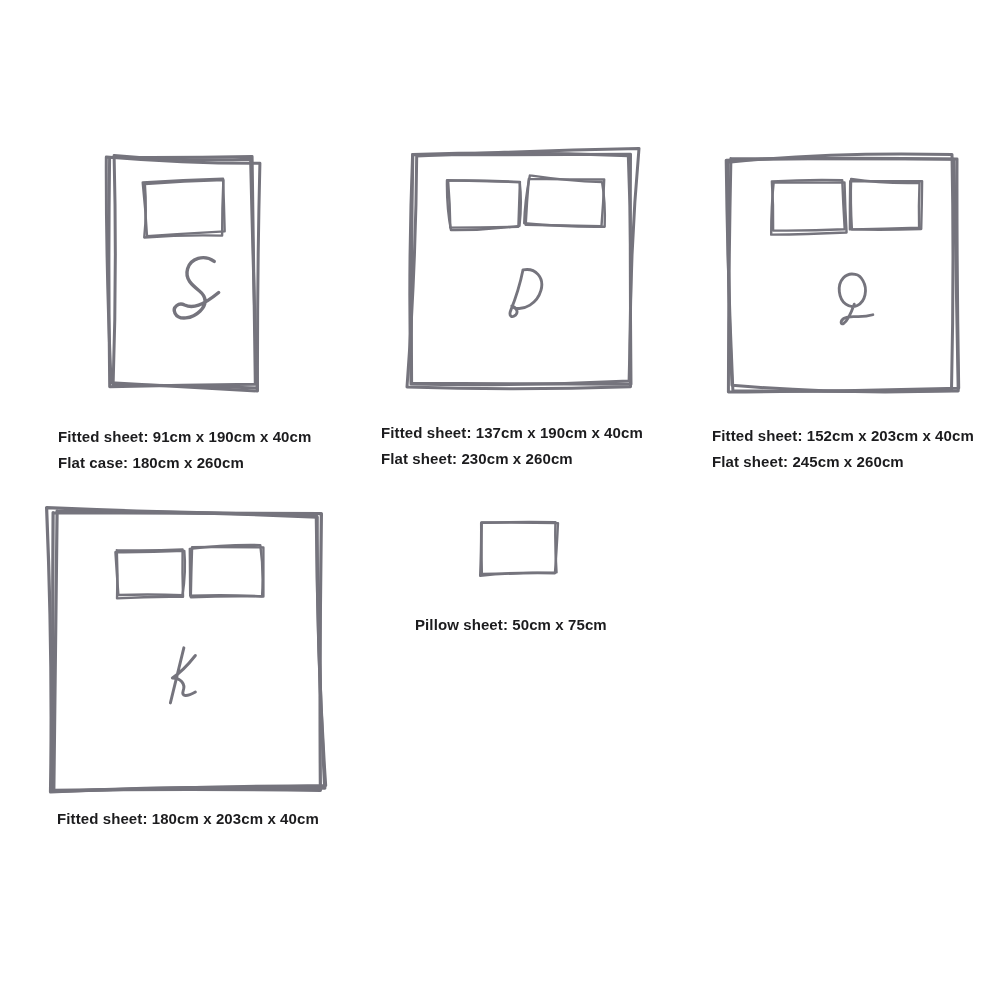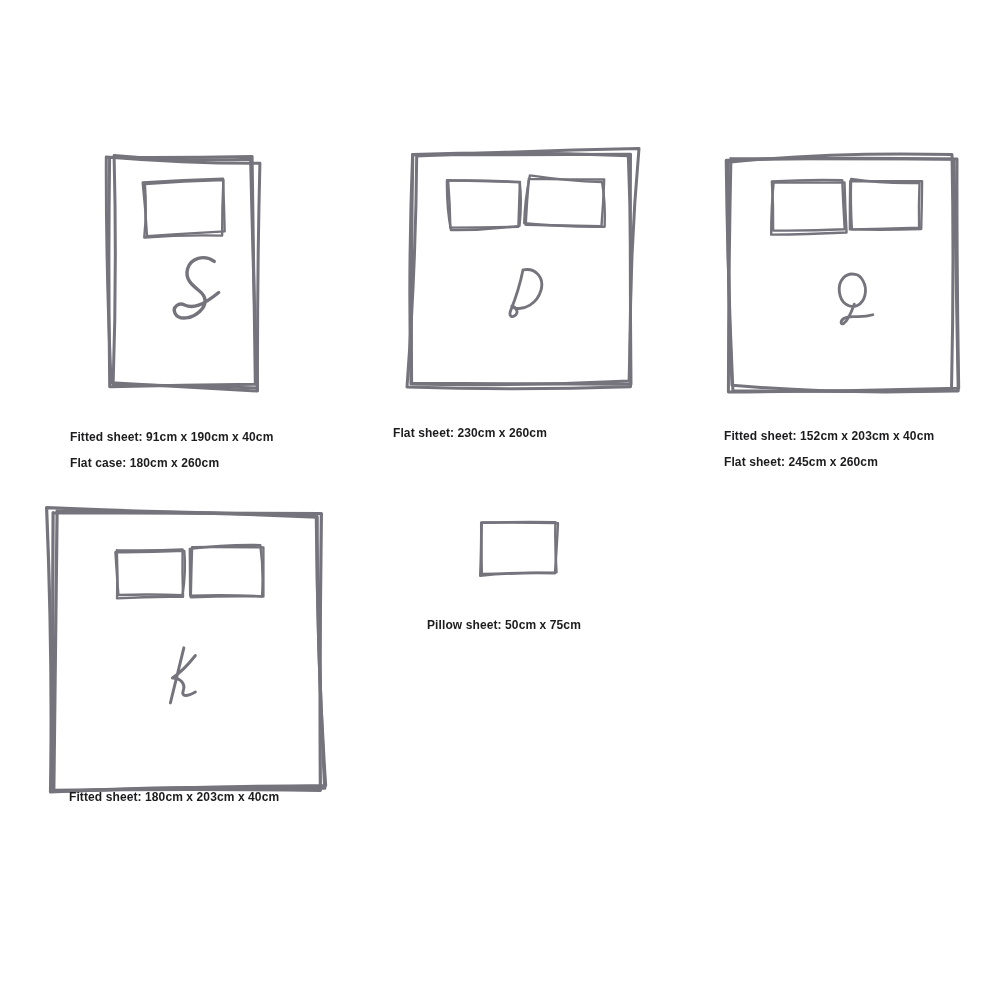--- a/index.html
+++ b/index.html
@@ -8,22 +8,22 @@
     font-family:"Liberation Sans",sans-serif;overflow:hidden;
   }
   .figure{position:absolute;}
   .figure svg{display:block;overflow:visible;}
   .sketch path{fill:none;stroke:var(--sketch,#75747d);stroke-linecap:round;stroke-linejoin:round;}
   .letter{
     fill:none;stroke:var(--sketch,#75747d);stroke-width:4.6;
     stroke-linecap:round;stroke-linejoin:round;
   }
   .label{
-    position:absolute;font-weight:700;font-size:12px;line-height:26px;
-    color:var(--text,#1c1c1e);letter-spacing:.1px;white-space:nowrap;margin-left:12px;
+    position:absolute;font-weight:700;font-size:15px;line-height:26px;
+    color:var(--text,#1c1c1e);letter-spacing:.1px;white-space:nowrap;
   }
 </style>
 </head>
 <body>
 
 <div class="canvas">
 
   <div class="figure" style="left:100px;top:150px;">
     <svg width="165" height="245" viewBox="0 0 165 245" class="sketch">
       <g>
@@ -55,20 +55,21 @@
           <path d="M44.4,34.6 Q82.5,36.0 117.1,37.9 Q119.1,57.9 116.1,81.5 Q80.9,85.4 47.5,84.5 Q43.5,61.8 44.4,34.6" stroke-width="2.4"></path>
         </g>
       <g transform="rotate(1 162 57)">
           <path d="M125.4,34.5 Q162.0,34.5 200.8,33.8 Q200.4,57.3 198.9,80.5 Q160.0,80.8 123.1,80.5 Q123.9,56.8 125.4,34.5" stroke-width="2.4"></path>
           <path d="M126.4,31.0 Q164.4,35.9 198.7,36.5 Q202.6,56.7 202.1,81.0 Q162.6,82.2 121.6,79.0 Q121.7,56.8 126.4,31.0" stroke-width="2.4"></path>
         </g>
       <path class="letter" transform="translate(84,120) scale(0.62)" d="M58,8 C54,28 46,54 38,74 C35,82 40,86 46,81 C51,76 48,69 40,66 M58,8 C78,4 93,20 87,41 C81,62 60,74 44,69" aria-label="D"></path>
     </svg>
   </div>
   <div class="label" style="left:381px;top:420px;">
+    <div>Fitted sheet: 137cm x 190cm x 40cm</div>
     <div>Flat sheet: 230cm x 260cm</div>
   </div>
 
   <div class="figure" style="left:720px;top:147px;">
     <svg width="250" height="254" viewBox="0 0 250 254" class="sketch">
       <g>
           <path d="M10.9,11.6 Q122.9,11.9 237.0,11.9 Q236.7,125.2 238.7,241.3 Q125.2,244.3 8.4,244.9 Q8.5,130.1 10.9,11.6" stroke-width="3"></path>
           <path d="M6.2,13.3 Q116.1,9.6 234.0,12.3 Q235.9,130.9 238.2,244.0 Q128.1,245.0 12.9,243.8 Q7.5,126.6 6.2,13.3" stroke-width="3"></path>
           <path d="M8.1,15.3 Q114.7,4.6 232.0,7.6 Q234.2,121.8 231.5,243.6 Q123.8,247.8 12.0,238.3 Q6.9,120.2 8.1,15.3" stroke-width="3"></path>
         </g>
@@ -99,21 +100,21 @@
           <path d="M73.2,45.6 Q106.5,47.0 139.0,46.0 Q138.2,69.9 138.6,93.4 Q106.6,92.3 72.6,93.8 Q74.0,71.0 73.2,45.6" stroke-width="2.4"></path>
           <path d="M71.8,47.6 Q105.6,48.4 140.7,47.5 Q142.2,68.5 138.1,91.8 Q107.6,89.9 74.0,90.4 Q72.8,69.5 71.8,47.6" stroke-width="2.4"></path>
         </g>
       <g>
           <path d="M148.1,43.1 Q183.4,42.9 219.4,43.4 Q219.4,68.0 219.4,92.5 Q183.3,91.7 146.8,93.3 Q147.3,66.8 148.1,43.1" stroke-width="2.4"></path>
           <path d="M145.8,44.9 Q180.5,40.4 216.3,41.1 Q219.7,65.3 218.1,92.2 Q179.3,90.6 146.2,91.8 Q146.0,68.5 145.8,44.9" stroke-width="2.4"></path>
         </g>
       <path class="letter" transform="translate(104,140) scale(0.64)" d="M56,6 C50,30 43,60 35,92 M74,18 C63,32 51,45 38,53 C51,53 59,62 55,73 C52,82 60,83 74,75" aria-label="K"></path>
     </svg>
   </div>
-  <div class="label" style="left:57px;top:784px;text-align:center;">
+  <div class="label" style="left:57px;top:806px;text-align:center;">
     <div>Fitted sheet: 180cm x 203cm x 40cm</div>
   </div>
 
   <div class="figure" style="left:474px;top:516px;">
     <svg width="92" height="68" viewBox="0 0 92 68" class="sketch">
       <g transform="rotate(-1 45 32)">
           <path d="M8.2,5.8 Q45.0,5.8 81.9,6.8 Q80.8,30.9 82.1,57.0 Q44.3,56.7 7.4,57.4 Q7.3,32.2 8.2,5.8" stroke-width="2.4"></path>
           <path d="M7.6,6.1 Q46.8,6.1 84.4,7.8 Q82.6,34.9 80.5,57.9 Q41.5,56.2 5.7,59.1 Q7.4,30.1 7.6,6.1" stroke-width="2.4"></path>
         </g>
     </svg>

